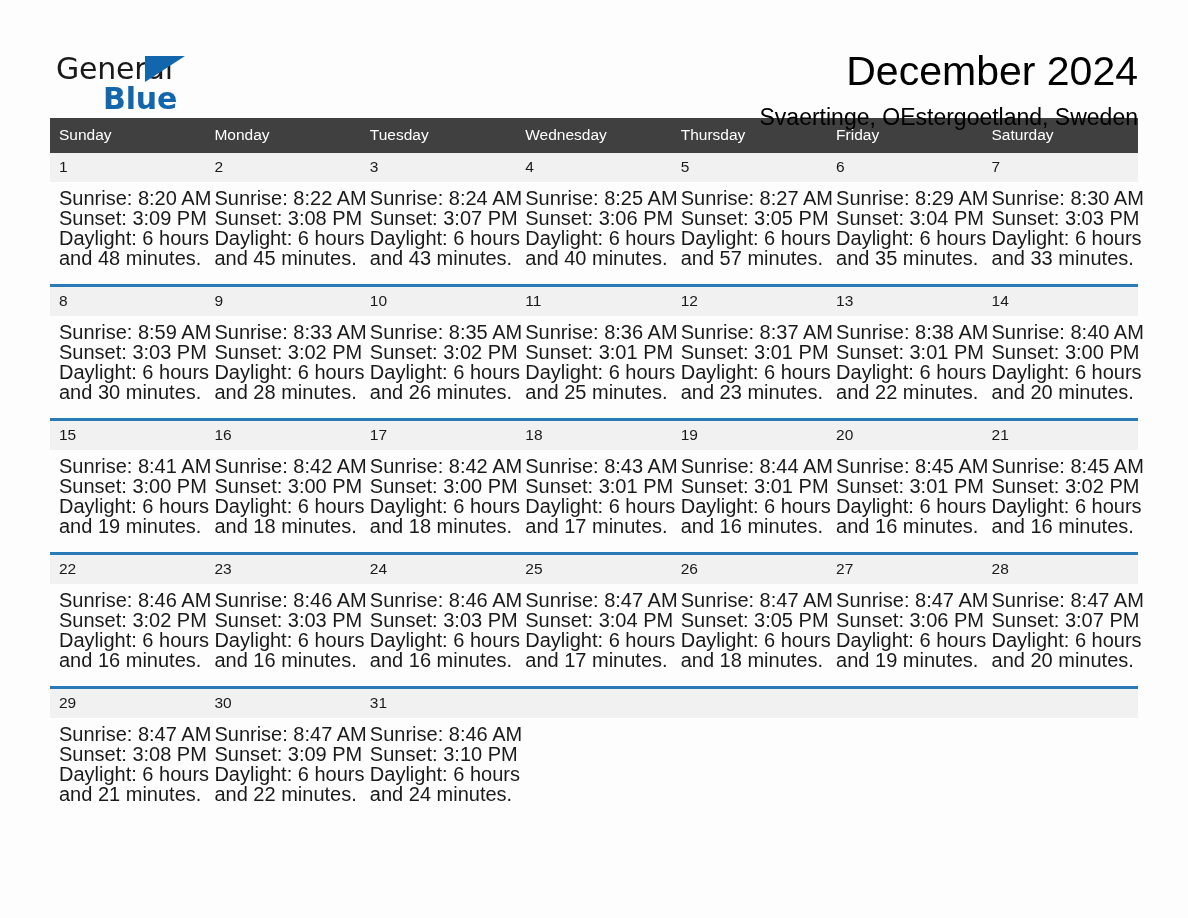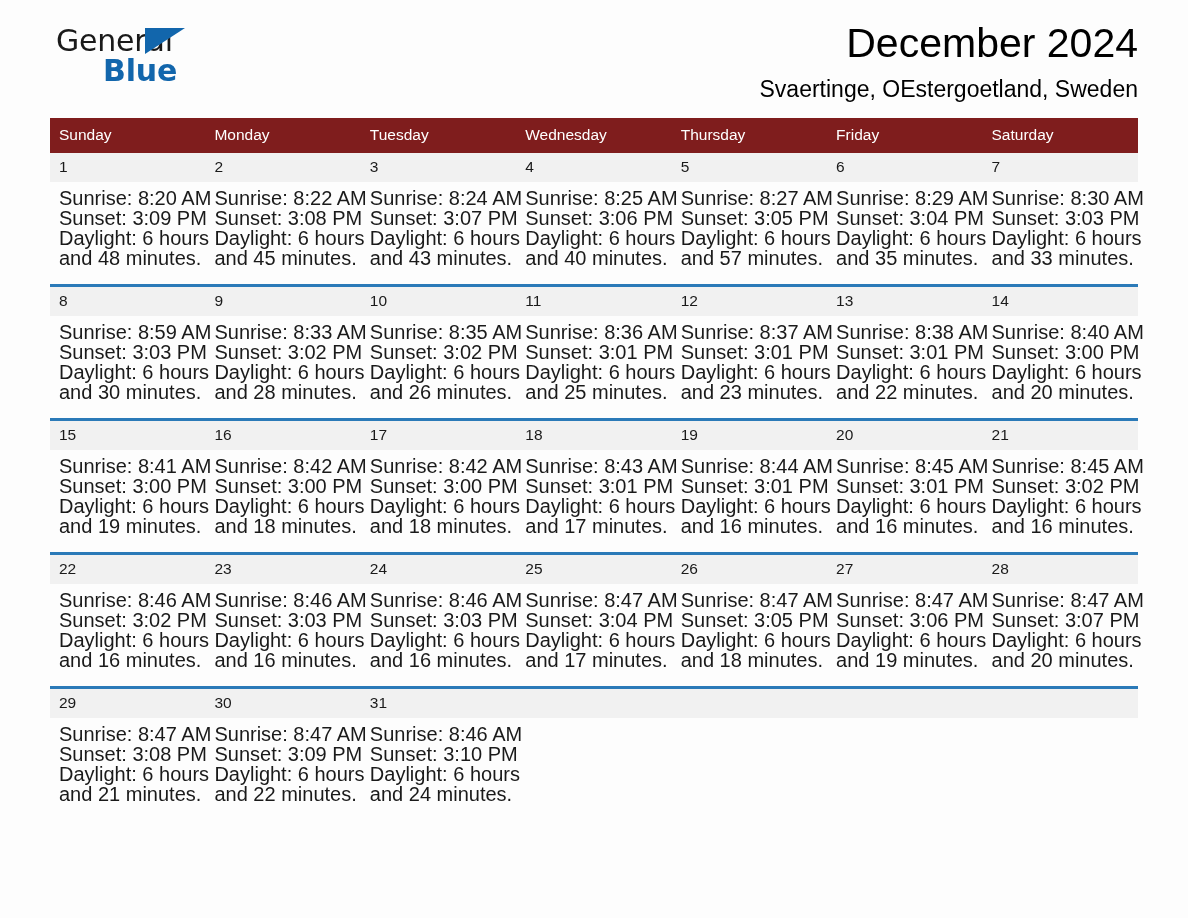--- a/index.html
+++ b/index.html
@@ -21,21 +21,21 @@
     height: 918px;
     box-sizing: border-box;
     padding: 0 50px;
   }
 
   
   .topbar {
     display: flex;
     justify-content: space-between;
     align-items: flex-start;
-    padding-top: 18px;
+    padding-top: 46px;
     height: 104px;
     box-sizing: border-box;
   }
 
   .logo {
     position: relative;
     width: 150px;
     height: 72px;
     flex: 0 0 auto;
   }
@@ -94,21 +94,21 @@
   
   .calendar {
     width: 1088px;
     border-collapse: collapse;
     table-layout: fixed;
     margin-top: 14px;
   }
   .calendar col { width: 155.43px; }
 
   thead th {
-    background: #7f1d1d;
+    background: #404040;
     color: #ffffff;
     font-size: 15.5px;
     font-weight: normal;
     text-align: left;
     padding: 8px 0 9px 9px;
     height: 20px;
     box-sizing: border-box;
   }
 
   tbody tr.week-row > td {

